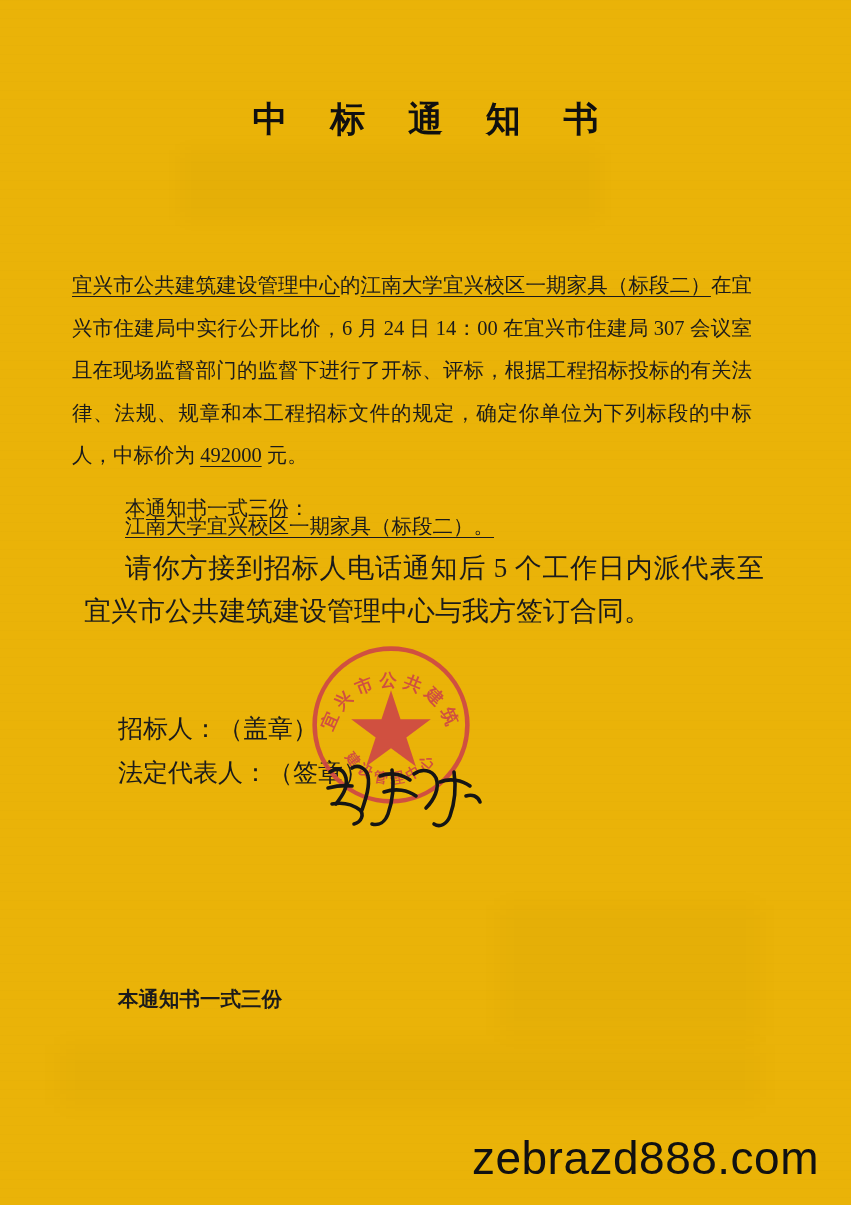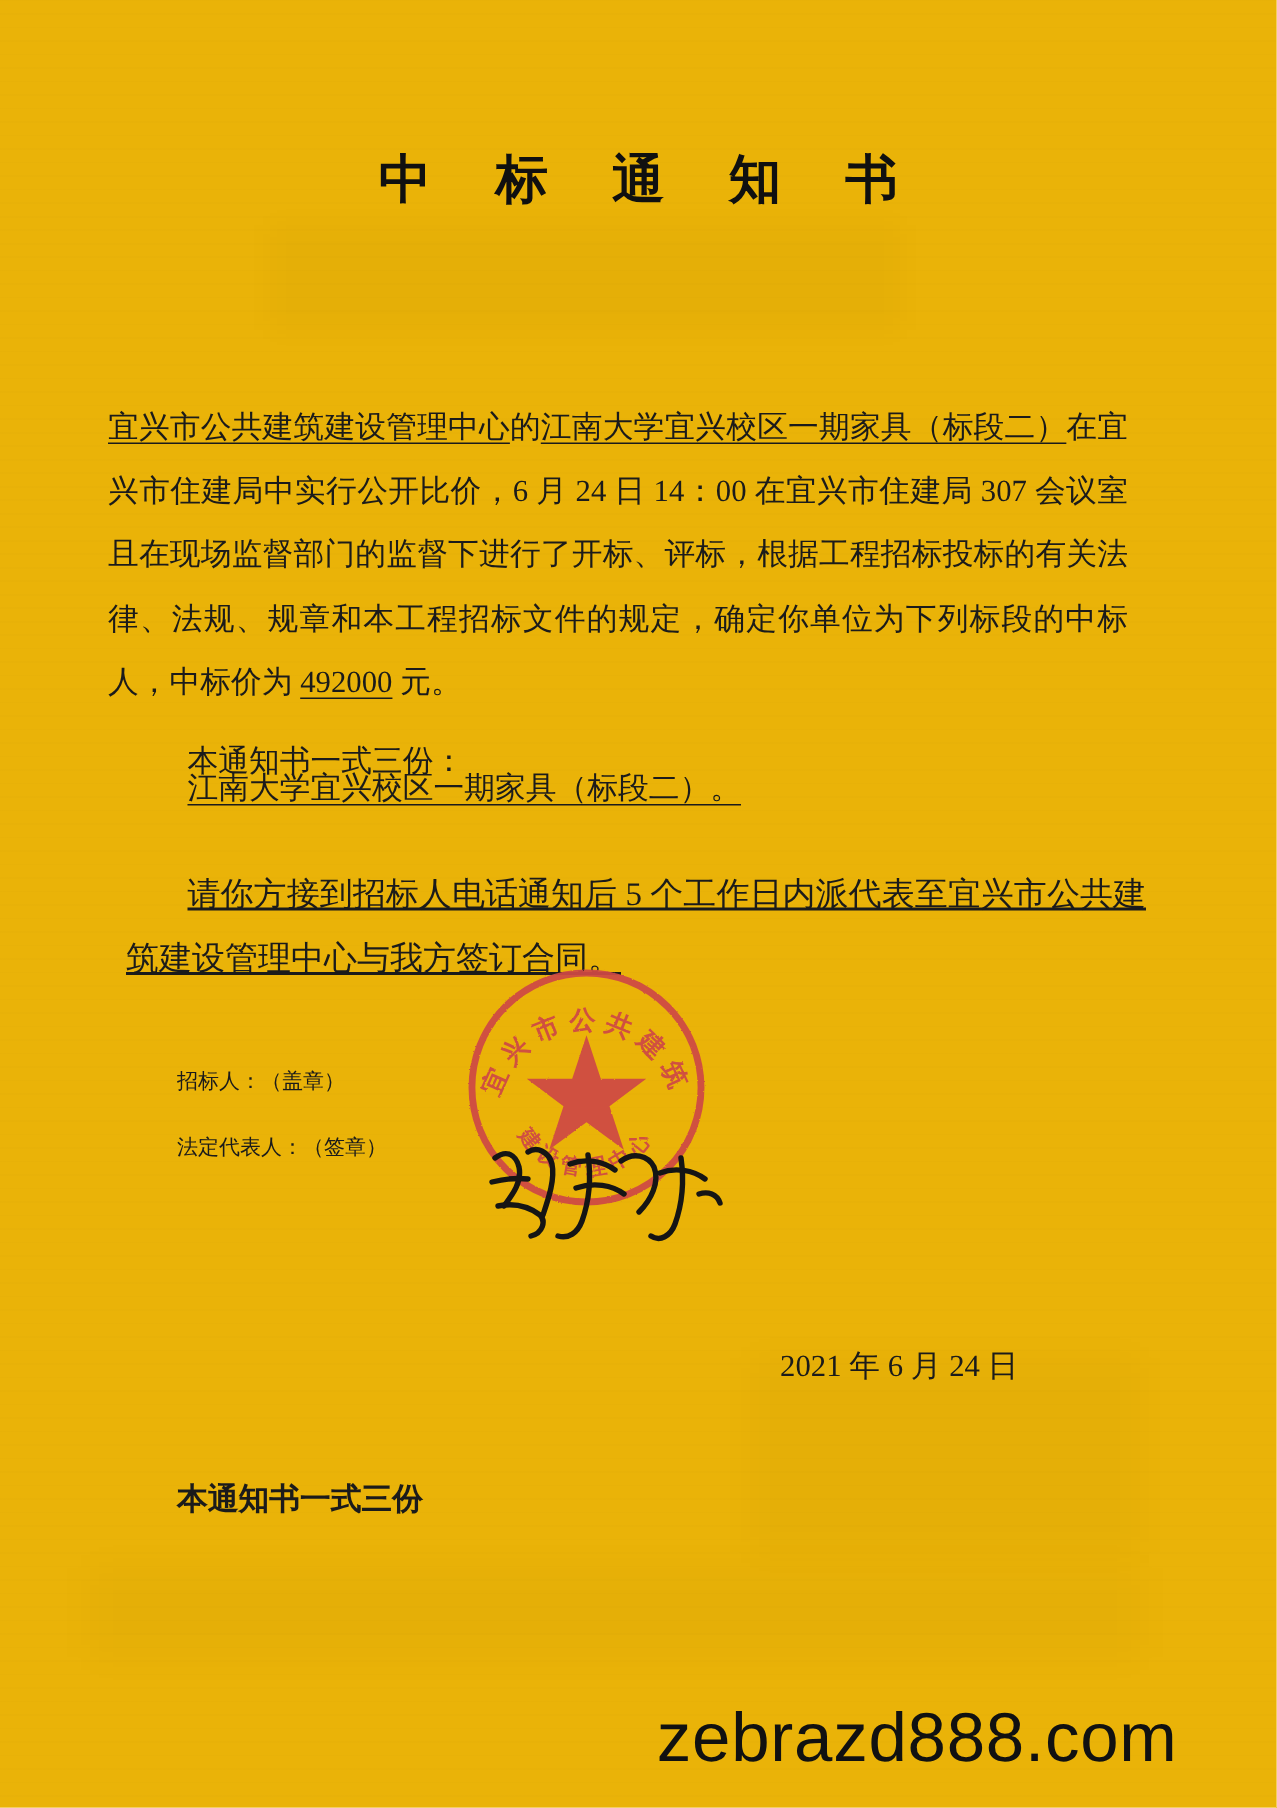--- a/index.html
+++ b/index.html
@@ -97,38 +97,37 @@
     line-height: 42.5px;
     color: #1b1b1b;
     white-space: nowrap;
     z-index: 5;
   }
   .sub-scope-label { top: 487px; left: 125px; }
   .sub-scope-value { top: 505px; left: 125px; }
 
   .para-request {
     position: absolute;
-    top: 575px;
+    top: 547px;
     left: 84px;
     width: 680px;
-    font-size: 22px;
+    font-size: 27px;
     line-height: 42.5px;
     text-align: justify;
     text-justify: inter-character;
     text-indent: 41px;
     color: #1b1b1b;
     z-index: 5;
-    text-decoration: underline;
   }
 
   
   .sig-line {
     position: absolute;
     left: 118px;
-    font-size: 14px;
+    font-size: 25px;
     color: #1b1b1b;
     white-space: nowrap;
     z-index: 6;
   }
   .sig-tenderer { top: 712px; }
   .sig-legal-rep { top: 756px; font-family: Liberation Mono, monospace; }
 
   
   .doc-date {
     position: absolute;
@@ -177,21 +176,21 @@
   }
   .handwriting svg { width: 100%; height: 100%; display: block; }
 
   
   .watermark-url {
     position: absolute;
     top: 1131px;
     left: 0;
     width: 851px;
     text-align: right;
-    padding-right: 66px;
+    padding-right: 32px;
     box-sizing: border-box;
     font-family: "Liberation Sans", "DejaVu Sans", sans-serif;
     font-size: 46px;
     font-weight: 400;
     letter-spacing: 0.5px;
     color: #111111;
     z-index: 9;
   }
 </style>
 </head>
@@ -253,21 +252,20 @@
         <path d="M62,40 C74,36 86,38 94,44"></path>
         <path d="M70,18 C72,32 71,48 66,62 C63,70 57,74 50,72"></path>
         <path d="M92,22 C100,16 110,18 114,26 C118,36 112,48 104,56"></path>
         <path d="M118,30 C128,26 140,28 148,34"></path>
         <path d="M132,20 C134,34 133,50 128,64 C125,72 118,76 112,72"></path>
         <path d="M144,44 C150,42 156,44 158,50"></path>
       </g>
     </svg>
   </div>
 
-  <div class="doc-date">2021 年 6 月 24 日</div>
 
   <div class="footer-note">本通知书一式三份</div>
 
   <div class="watermark-url">zebrazd888.com</div>
 
   <div class="scan-noise"></div>
 
 </div>
 
 </body></html>

